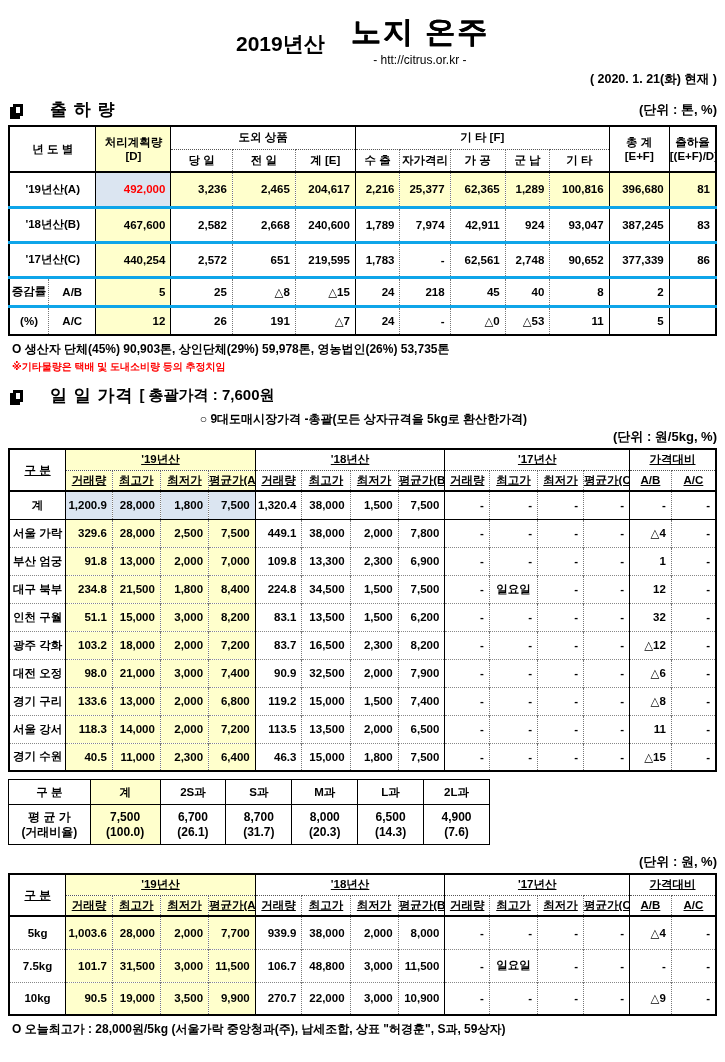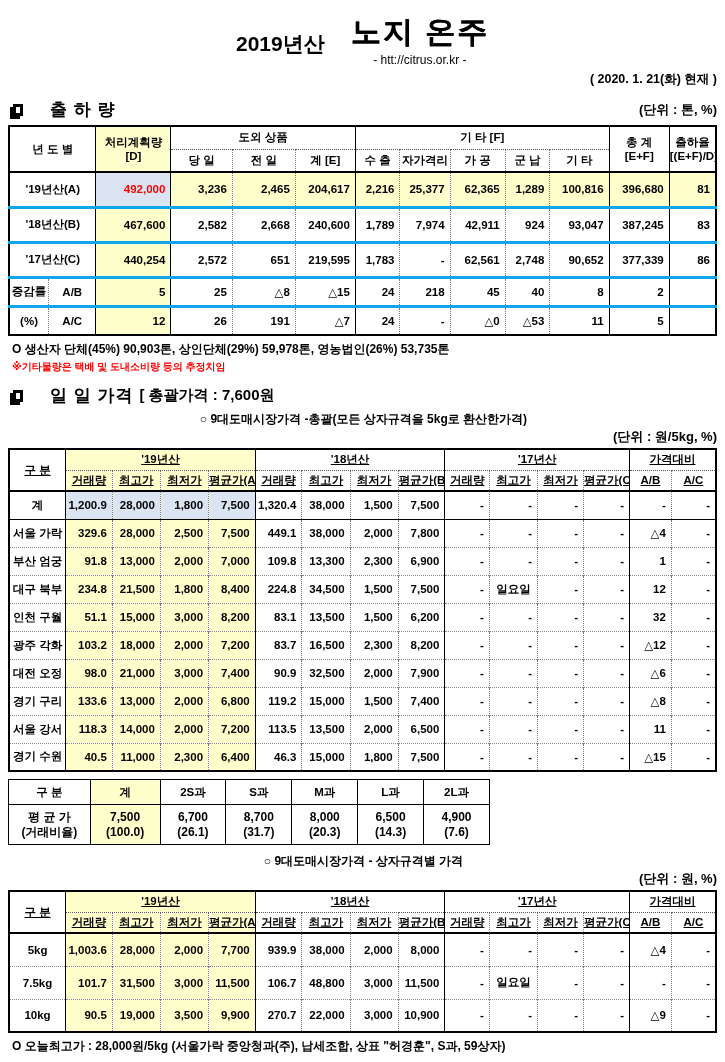--- a/index.html
+++ b/index.html
@@ -486,21 +486,20 @@
       </td>
       <td class="two-line">
         <span>4,900</span>
         <span>(7.6)</span>
       </td>
     </tr>
   </tbody>
 </table>
 
 <div class="subnote" style="margin-top:8px;">
-  <span>○ 9대도매시장가격 - 상자규격별 가격</span>
   <span class="unit">(단위 : 원, %)</span>
 </div>
 
 <table class="t3">
   <colgroup>
     <col style="width:8.0%">
     <col style="width:6.6%">
       <col style="width:6.8%">
       <col style="width:6.8%">
       <col style="width:6.6%">

